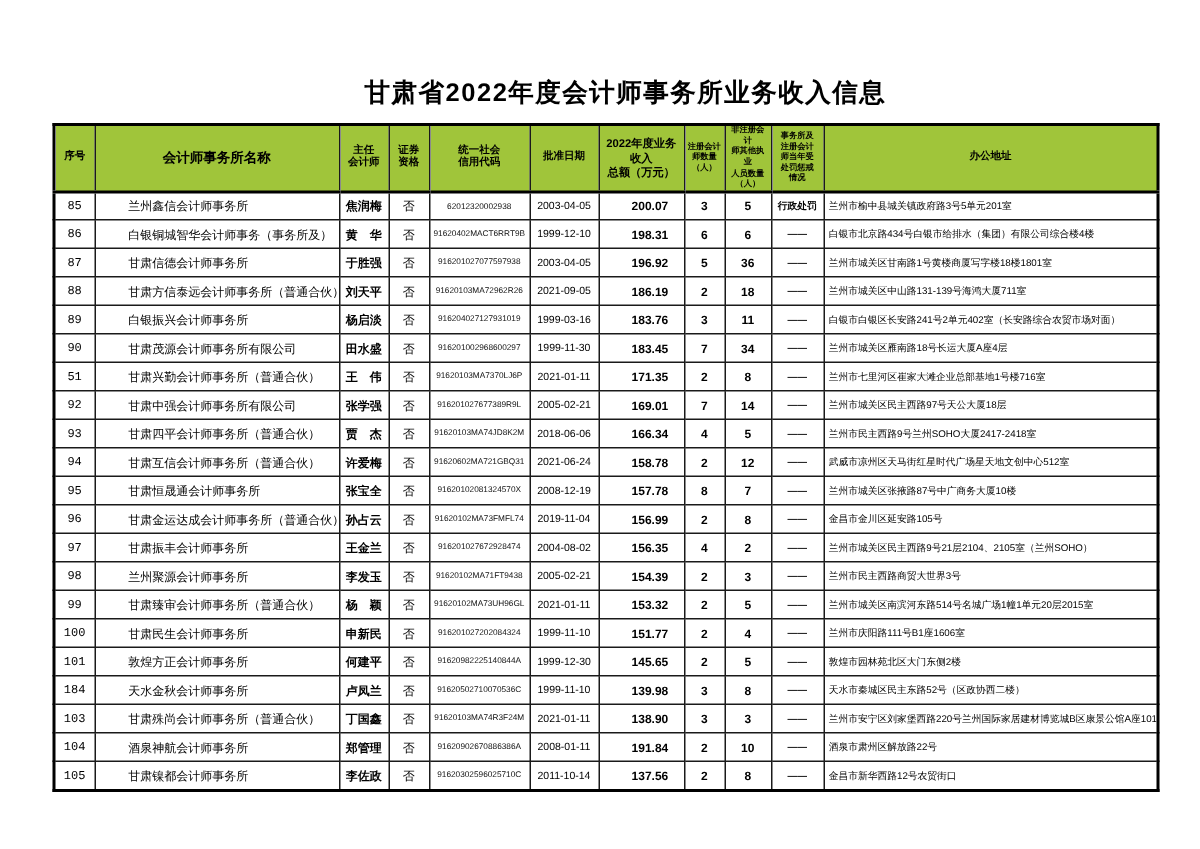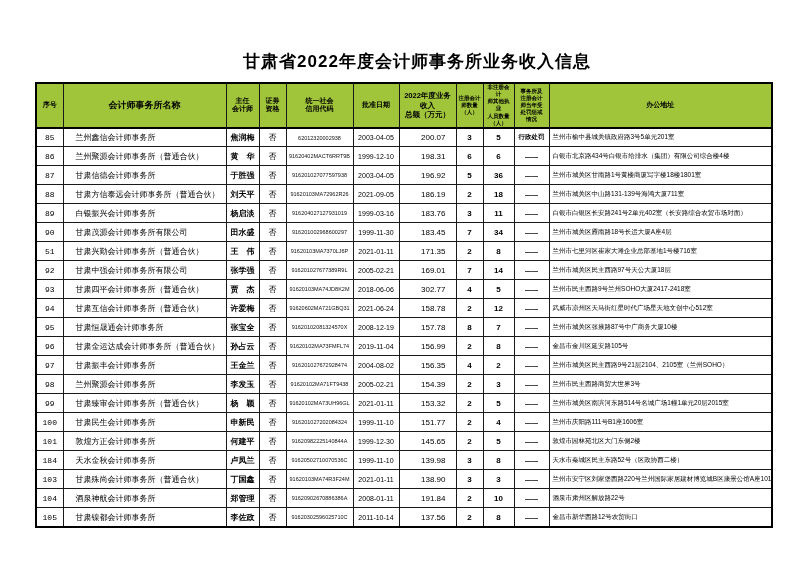--- a/index.html
+++ b/index.html
@@ -40,24 +40,24 @@
   .col-name{width:163px;margin-top:36px;}
   .col-chief{width:33px;font-weight:bold;}
   .col-sec{width:27px;}
   .col-code{width:67px;}
   .col-date{width:46px;}
   .col-revenue{width:57px;}
   .col-cpa{width:27px;}
   .col-other{width:31px;}
   .col-penalty{width:35px;}
   .col-addr{width:223px;}
-  tbody td.col-name{text-align:left;padding-left:12px;font-size:8px;}
+  tbody td.col-name{text-align:left;padding-left:22px;font-size:8px;}
   tbody td.col-code{font-size:5.5px;color:#111;}
   tbody td.col-date{font-size:7px;}
-  tbody td.col-revenue{text-align:right;padding-right:10px;font-weight:normal;}
+  tbody td.col-revenue{text-align:right;padding-right:10px;font-weight:bold;}
   tbody td.col-cpa,tbody td.col-other{font-weight:bold;}
   tbody td.col-penalty{font-size:6.5px;font-weight:bold;}
   tbody td.col-addr{text-align:left;padding-left:3px;font-size:6.5px;}
 </style>
 </head>
 <body style="--accent: #A0C53A;">
 
 <div class="page-title">甘肃省2022年度会计师事务所业务收入信息</div>
 
 <table class="report-table">
@@ -98,21 +98,21 @@
         <td class="col-code">62012320002938</td>
         <td class="col-date">2003-04-05</td>
         <td class="col-revenue">200.07</td>
         <td class="col-cpa">3</td>
         <td class="col-other">5</td>
         <td class="col-penalty">行政处罚</td>
         <td class="col-addr">兰州市榆中县城关镇政府路3号5单元201室</td>
       </tr>
       <tr>
         <td class="col-no">86</td>
-        <td class="col-name">兰州聚源会计师事务所（普通合伙）</td>
+        <td class="col-name">白银铜城智华会计师事务（事务所及）</td>
         <td class="col-chief">黄　华</td>
         <td class="col-sec">否</td>
         <td class="col-code">91620402MACT6RRT9B</td>
         <td class="col-date">1999-12-10</td>
         <td class="col-revenue">198.31</td>
         <td class="col-cpa">6</td>
         <td class="col-other">6</td>
         <td class="col-penalty">——</td>
         <td class="col-addr">白银市北京路434号白银市给排水（集团）有限公司综合楼4楼</td>
       </tr>
@@ -194,21 +194,21 @@
         <td class="col-penalty">——</td>
         <td class="col-addr">兰州市城关区民主西路97号天公大厦18层</td>
       </tr>
       <tr>
         <td class="col-no">93</td>
         <td class="col-name">甘肃四平会计师事务所（普通合伙）</td>
         <td class="col-chief">贾　杰</td>
         <td class="col-sec">否</td>
         <td class="col-code">91620103MA74JD8K2M</td>
         <td class="col-date">2018-06-06</td>
-        <td class="col-revenue">302.77</td>
+        <td class="col-revenue">166.34</td>
         <td class="col-cpa">4</td>
         <td class="col-other">5</td>
         <td class="col-penalty">——</td>
         <td class="col-addr">兰州市民主西路9号兰州SOHO大厦2417-2418室</td>
       </tr>
       <tr>
         <td class="col-no">94</td>
         <td class="col-name">甘肃互信会计师事务所（普通合伙）</td>
         <td class="col-chief">许爱梅</td>
         <td class="col-sec">否</td>

